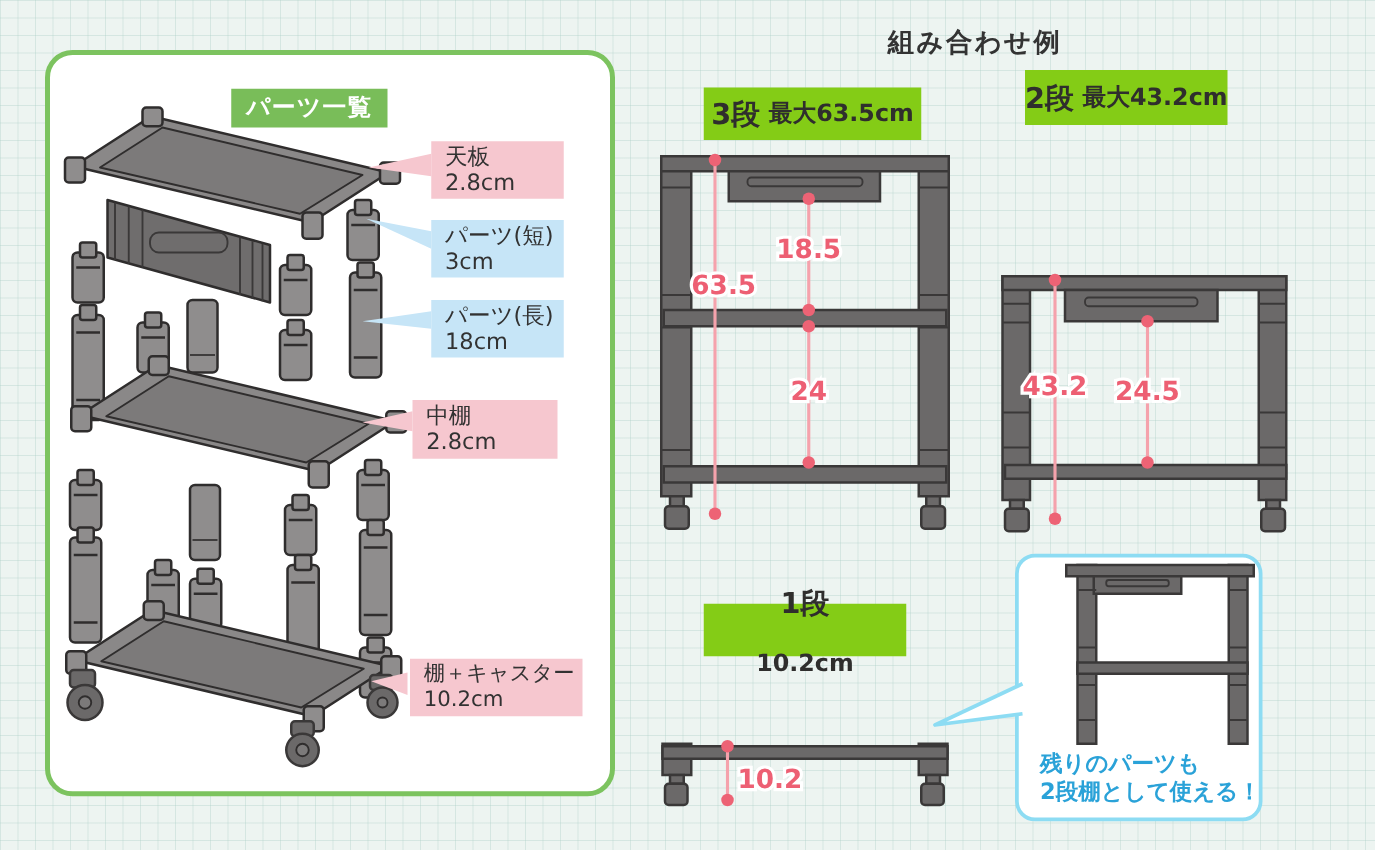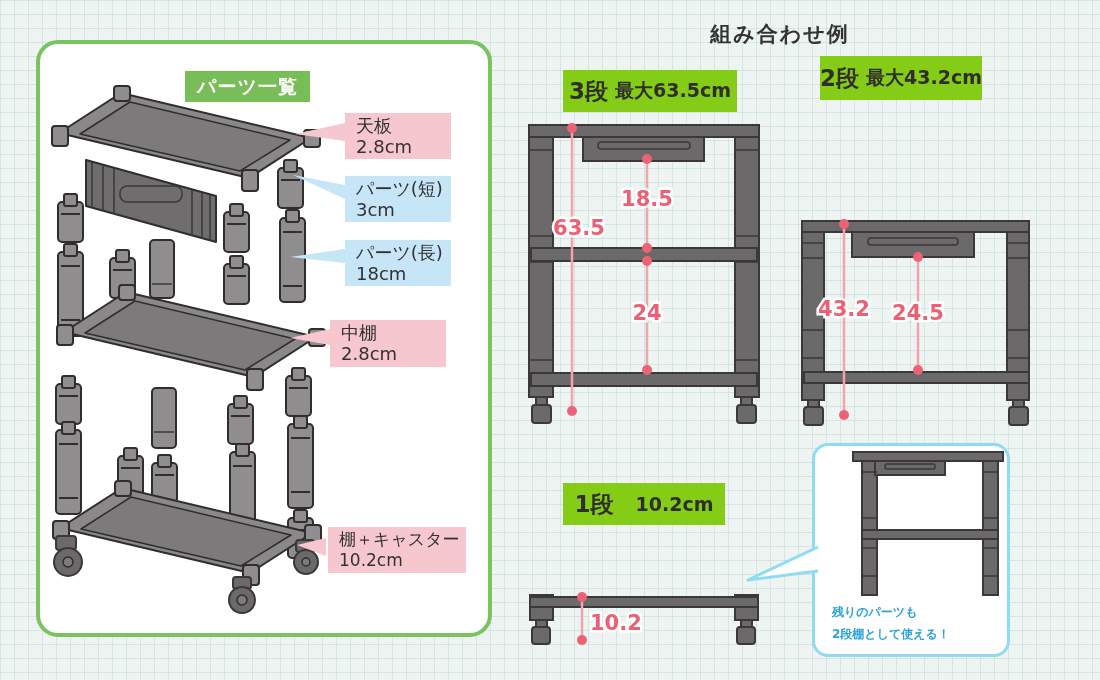--- a/index.html
+++ b/index.html
@@ -44,21 +44,21 @@
   }
   .gray-head .big{font-size:23px;font-weight:bold;}
   .gray-head .small{font-size:19px;font-weight:bold;}
   .bubble{
     left:812px;top:443px;width:198px;height:214px;
     background:#ffffff;border:3px solid #8ddcf3;border-radius:16px;
     box-sizing:border-box;
   }
   .bubble-text{
     left:832px;top:601px;width:170px;
-    color:#2aa2d8;font-size:12px;font-weight:bold;line-height:22px;
+    color:#2aa2d8;font-size:18px;font-weight:bold;line-height:22px;
     white-space:nowrap;
   }
   svg.overlay{left:0;top:0;pointer-events:none;}
   .dg{fill:#6b6969;stroke:#3a3838;stroke-width:2;}
   .dgl{stroke:#3a3838;stroke-width:1.5;fill:none;}
   .iso{fill:#8a8888;stroke:#2f2d2d;stroke-width:2;stroke-linejoin:round;}
   .isoD{fill:#7c7a7a;stroke:#2f2d2d;stroke-width:1.5;stroke-linejoin:round;}
   .isoE{fill:#6f6d6d;stroke:#2f2d2d;stroke-width:2;stroke-linejoin:round;}
   .leg{fill:#8f8d8d;stroke:#2f2d2d;stroke-width:2;}
   .mline{stroke:#f5a2ac;stroke-width:2.5;}
@@ -97,21 +97,21 @@
 <div class="abs page-title">組み合わせ例</div>
 
 <div class="abs gray-head" style="left:563px;top:70px;width:174px;height:42px;">
   <span class="big">3段</span>
   <span class="small">最大63.5cm</span>
 </div>
 <div class="abs gray-head" style="left:820px;top:56px;width:162px;height:44px;">
   <span class="big">2段</span>
   <span class="small">最大43.2cm</span>
 </div>
-<div class="abs gray-head" style="left:563px;top:483px;width:162px;height:42px;gap:22px;">
+<div class="abs gray-head" style="left:563px;top:483px;width:162px;height:42px;gap:22px;flex-direction:column;">
   <span class="big">1段</span>
   <span class="small">10.2cm</span>
 </div>
 
 <div class="abs bubble"></div>
 <div class="abs bubble-text">
   <div>残りのパーツも</div>
   <div>2段棚として使える！</div>
 </div>
 

